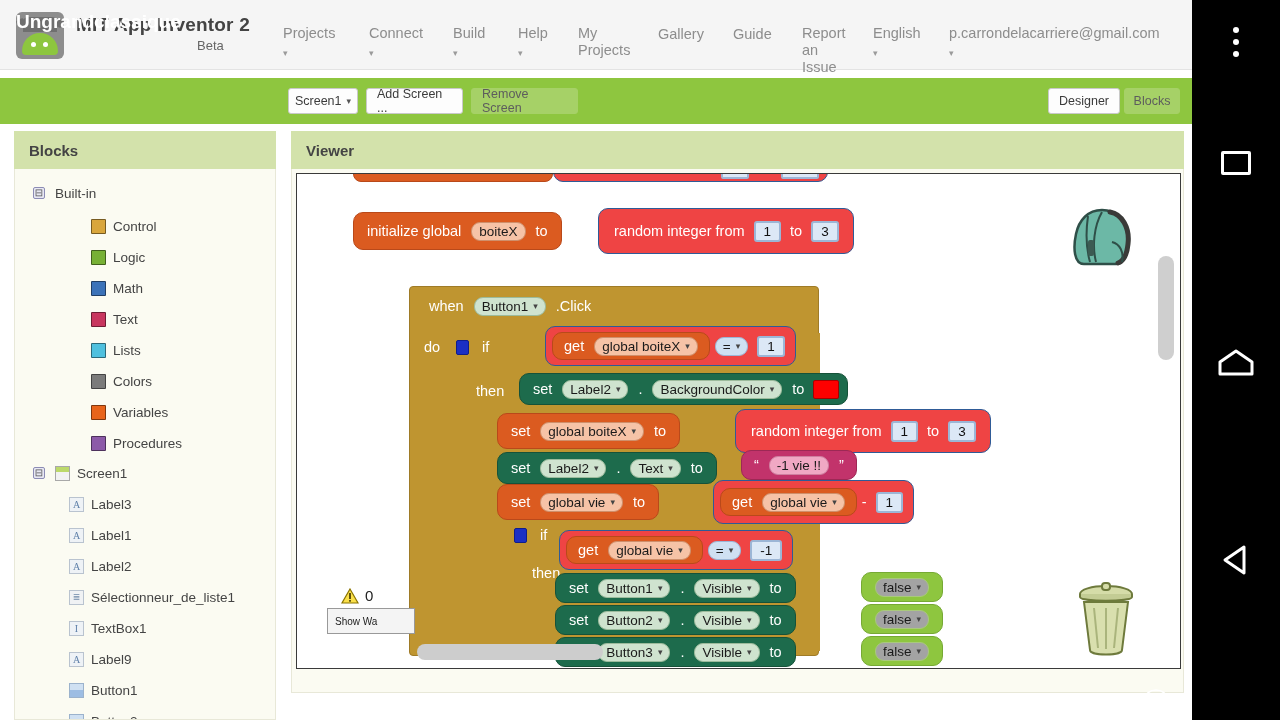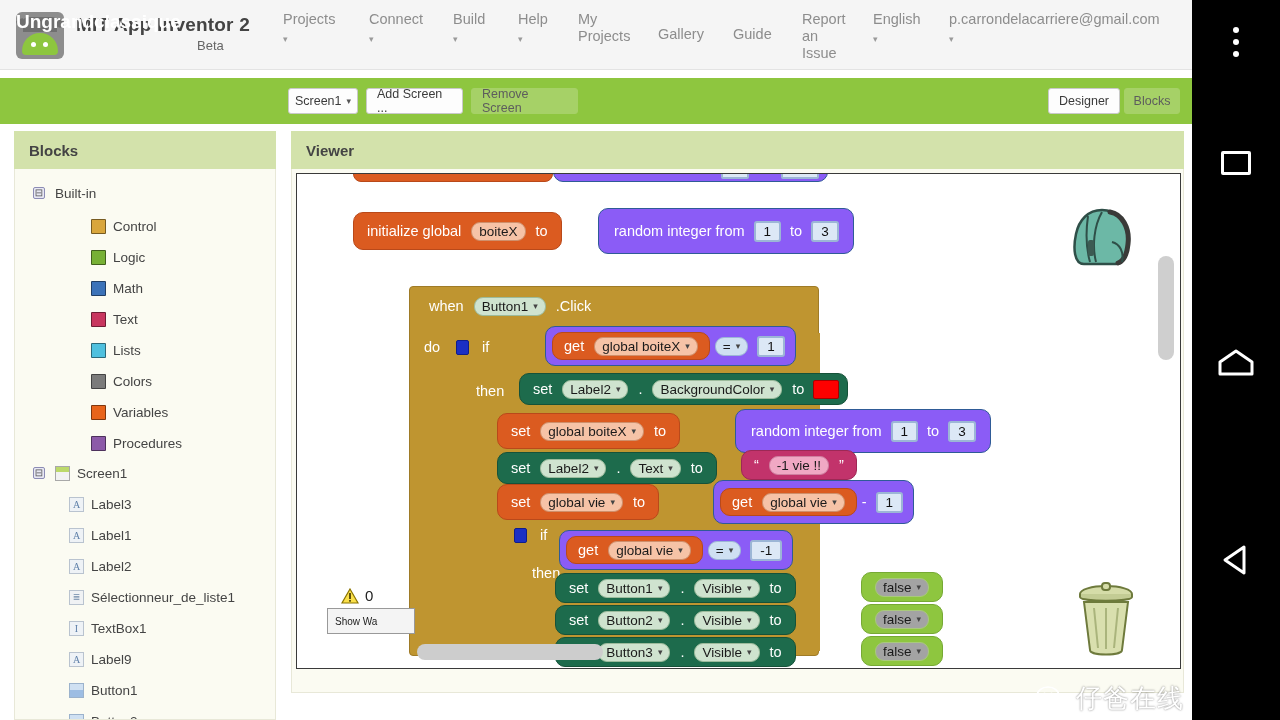--- a/index.html
+++ b/index.html
@@ -39,21 +39,21 @@
   }
   .logo .head{ position:absolute; left:7px; top:5px; width:34px; height:15px; background:#6f6f6f; border-radius:5px 5px 0 0;}
   .logo .earL{ position:absolute; left:1px; top:7px; width:8px; height:8px; background:#6f6f6f; border-radius:2px; transform:rotate(-25deg);}
   .logo .earR{ position:absolute; right:1px; top:7px; width:8px; height:8px; background:#6f6f6f; border-radius:2px; transform:rotate(25deg);}
   .logo .body{ position:absolute; left:6px; top:21px; width:36px; height:22px; background:#8dc63f; border-radius:18px 18px 4px 4px;}
   .logo .eye1{ position:absolute; left:15px; top:30px; width:5px; height:5px; background:#fff; border-radius:50%;}
   .logo .eye2{ position:absolute; left:27px; top:30px; width:5px; height:5px; background:#fff; border-radius:50%;}
   .brand{ position:absolute; left:76px; top:14px; font-size:19px; color:#444; font-weight:bold; letter-spacing:.2px;}
   .beta{ position:absolute; left:197px; top:38px; font-size:13px; color:#666;}
 
-  .navitem{ position:absolute; top:11px; font-size:14.5px; color:#8d8d8d; line-height:17px; }
+  .navitem{ position:absolute; top:25px; font-size:14.5px; color:#8d8d8d; line-height:17px; }
   .navitem .caret{ display:block; font-size:9px; color:#9a9a9a; margin-top:3px;}
 
   
   .projbar{
     position:absolute; left:0; top:78px; width:1192px; height:46px;
     background:#8ec63f;
   }
   .projname{ position:absolute; left:16px; top:11px; font-size:19px; font-weight:bold; color:#ffffff;}
   .btn{
     position:absolute; top:88px; height:26px;
@@ -114,21 +114,21 @@
     background:#cfcfcf; border-radius:8px;
   }
   .hscroll{
     position:absolute; left:120px; bottom:8px; width:186px; height:16px;
     background:#cdcdcd; border-radius:8px;
   }
 
   
   .blk{ position:absolute; display:flex; align-items:center; border-radius:10px; color:#fff; font-size:14.5px; white-space:nowrap;}
   .blk.orange{ background:#db5b20; border:1px solid #b9491a;}
-  .blk.blue{ background:#8b5cf6; border:1px solid #2f5b97;}
+  .blk.blue{ background:#ef4444; border:1px solid #2f5b97;}
   .blk.gold{ background:#bf9530; border:1px solid #9f7b27;}
   .blk.green{ background:#1d6b4c; border:1px solid #165239;}
   .blk.pink{ background:#c2336b; border:1px solid #9d2855;}
   .blk.lgreen{ background:#8ec63f; border:1px solid #76a934;}
   .field{
     background:#f6c3a7; border:1px solid #cf8f6b; border-radius:9px;
     color:#1a1a1a; font-size:13.5px; padding:1px 7px; margin:0 5px; display:inline-flex; align-items:center;
   }
   .field.g{ background:#cfe3cf; border-color:#9cbb9c;}
   .field.b{ background:#cfe0f2; border-color:#9cb6d6;}
@@ -550,21 +550,20 @@
 
     <div class="wm">
       <svg width="34" height="28" viewBox="0 0 34 28">
         <ellipse cx="12" cy="11" rx="11" ry="9" fill="none" stroke="#fff" stroke-width="1.6"></ellipse>
         <path d="M6 19 L3 24 L9 21" fill="none" stroke="#fff" stroke-width="1.6"></path>
         <circle cx="8.5" cy="9" r="1.6" fill="#fff"></circle>
         <circle cx="15.5" cy="9" r="1.6" fill="#fff"></circle>
         <ellipse cx="23" cy="17" rx="9" ry="7.5" fill="none" stroke="#fff" stroke-width="1.6"></ellipse>
         <path d="M29 23 L32 27 L27 25" fill="none" stroke="#fff" stroke-width="1.6"></path>
       </svg>
-      <span class="wm-txt">仔爸在线</span>
     </div>
 
   </div>
 
   <div class="android-rail">
     <div class="rail-btn dots">
       <i></i>
         <i></i>
         <i></i>
     </div>

